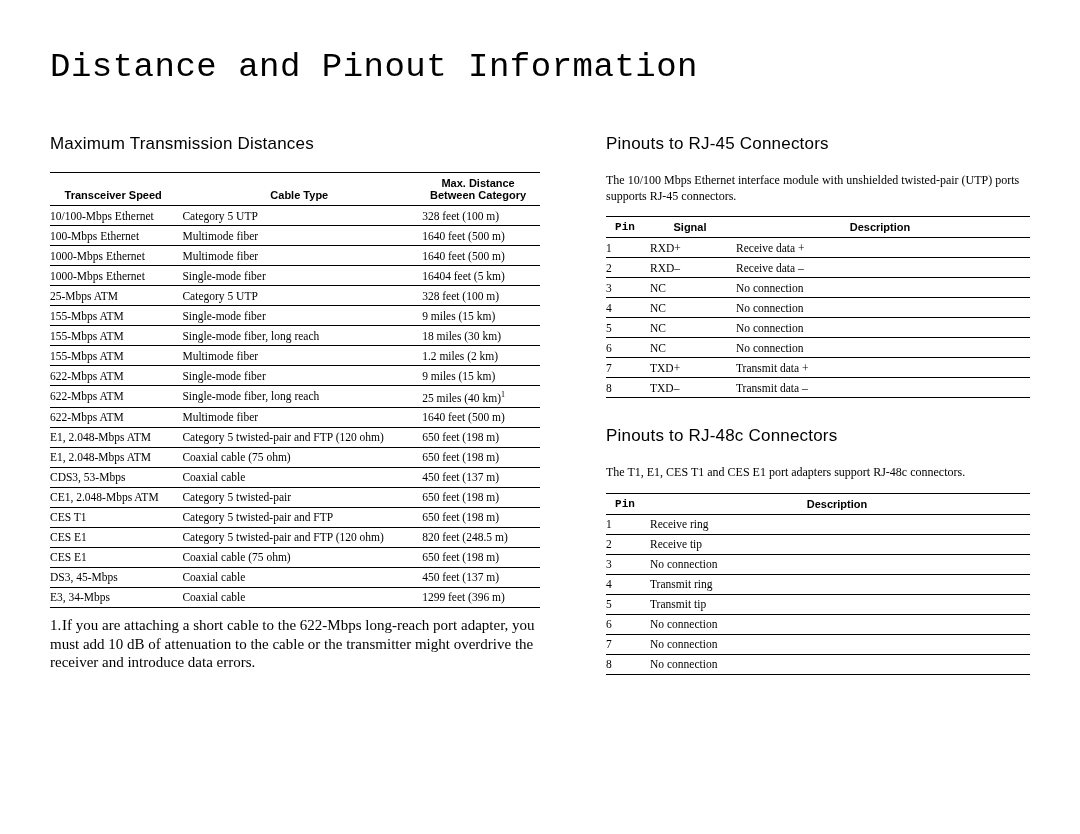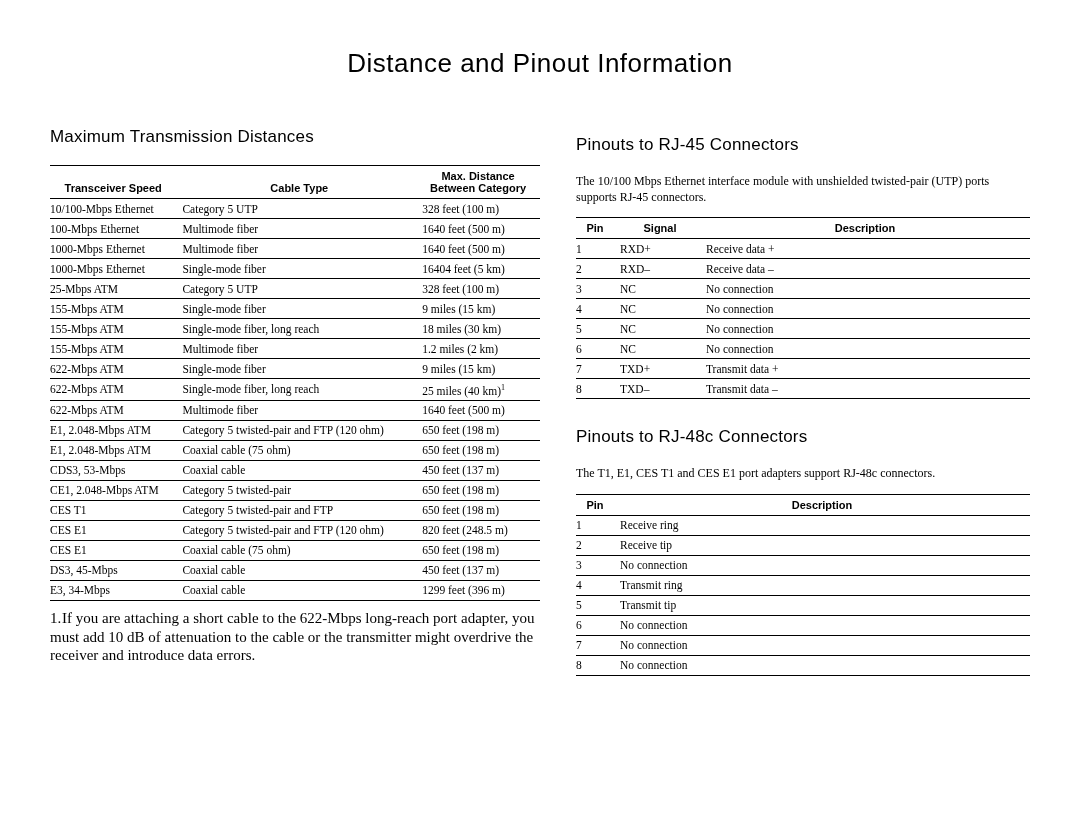--- a/index.html
+++ b/index.html
@@ -6,33 +6,32 @@
     font-family: "Times New Roman", Times, serif;
     margin: 0;
     padding: 48px 50px;
     background: #fff;
     color: #000;
     font-size: 12px;
     width: 1080px;
     box-sizing: border-box;
   }
   h1 {
-    font-family: Liberation Sans, sans-serif;
+    font-family: Liberation Mono, monospace;
     font-weight: 400;
-    font-size: 26px;
+    font-size: 34px;
     margin: 0 0 48px 0;
     letter-spacing: 0.5px;
-    text-align: center;
   }
   .columns {
     display: flex;
-    gap: 36px;
+    gap: 66px;
   }
   .col-left { flex: 0 0 490px; }
-  .col-right { flex: 1; margin-top: 8px; }
+  .col-right { flex: 1; }
   h2 {
     font-family: Arial, Helvetica, sans-serif;
     font-weight: 400;
     font-size: 17px;
     margin: 0 0 18px 0;
     letter-spacing: 0.2px;
   }
   .h2-second { margin-top: 28px; }
   p.intro {
     font-size: 12px;
@@ -61,21 +60,21 @@
     white-space: nowrap;
   }
   tr.last-row td { border-bottom: 1.5px solid #000; }
   .footnote {
     font-size: 15px;
     margin-top: 8px;
     line-height: 1.25;
   }
   .footnote .num { display:inline-block; width:12px; }
   sup { font-size: 8px; }
-  .col-pin { width: 38px; }
+  .col-pin { width: 38px; font-family: Liberation Mono, monospace; }
   .col-sig { width: 80px; }
 </style>
 </head>
 <body>
 
 <h1>Distance and Pinout Information</h1>
 
 <div class="columns">
 
   <div class="col-left">

